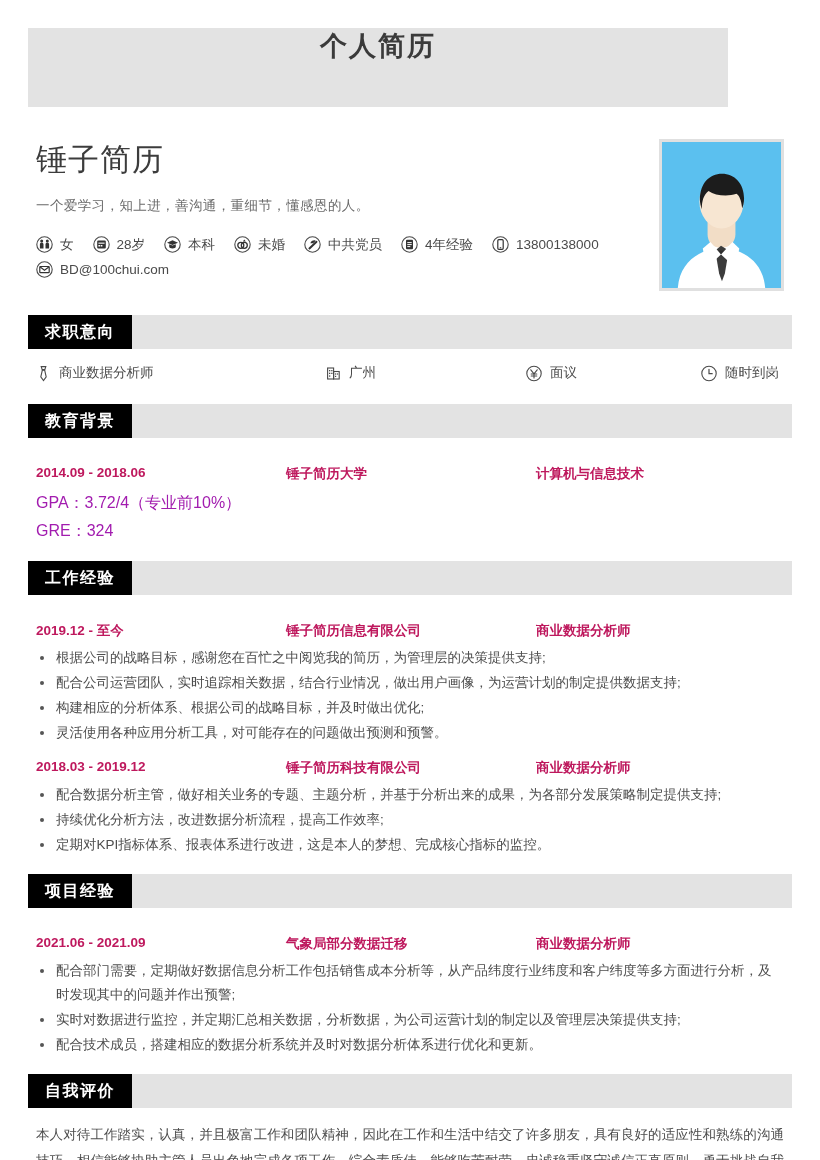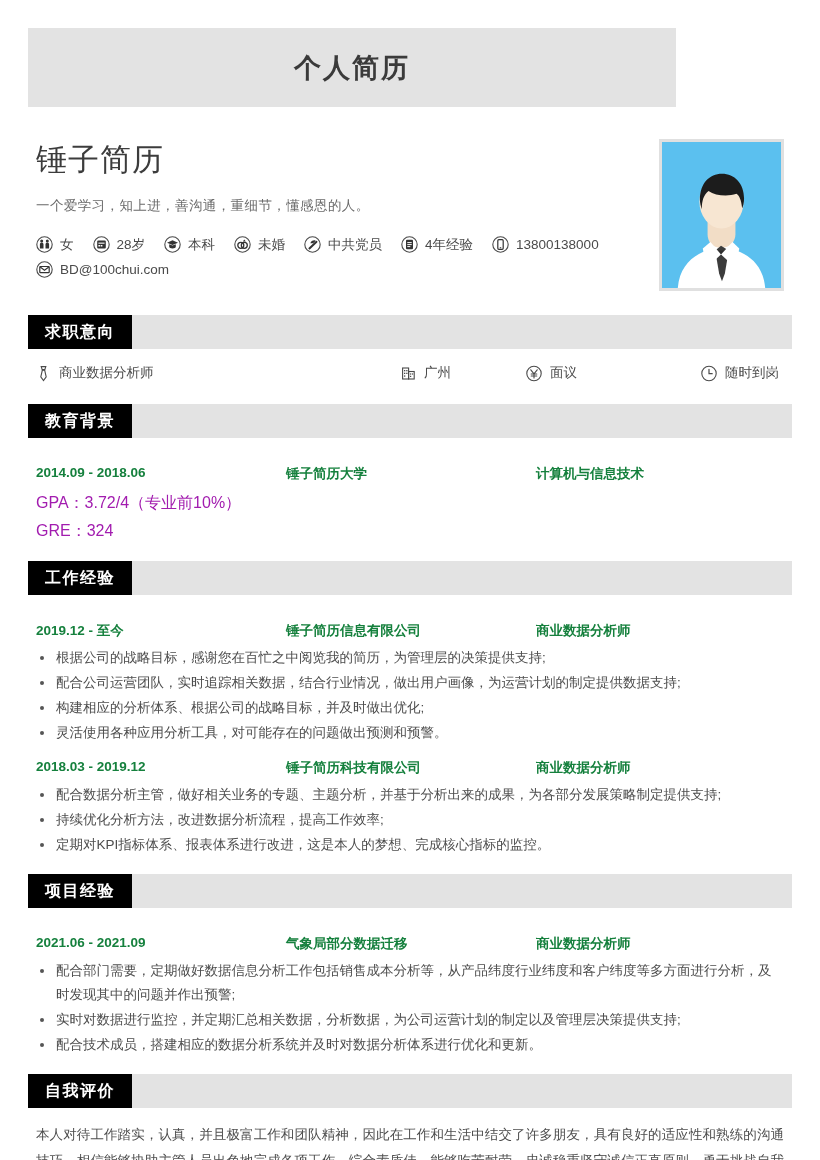--- a/index.html
+++ b/index.html
@@ -12,25 +12,25 @@
   .page {
     position: relative;
     width: 820px;
     height: 1160px;
     background: #ffffff;
     padding: 28px;
   }
 
   
   .banner {
-    width: 648px;
+    width: 700px;
     height: 79px;
     background: #e3e3e3;
     display: flex;
-    align-items: center;
+    align-items: flex-start;
     justify-content: center;
   }
   .banner-title {
     font-size: 27px;
     font-weight: bold;
     color: #3a3a3a;
     letter-spacing: 2px;
   }
 
   
@@ -115,31 +115,31 @@
   .intent-row { display: flex; align-items: center; padding: 15px 8px 12px 8px; }
   .intent-item {
     display: flex;
     align-items: center;
     font-size: 13.5px;
     color: #4a4a4a;
     white-space: nowrap;
   }
   .intent-item .ico { margin-right: 8px; }
   .intent-c0 { width: 290px; }
-  .intent-c1 { width: 200px; justify-content: center; }
+  .intent-c1 { width: 200px; }
   .intent-c2 { width: 175px; }
   .intent-c3 { width: auto; }
 
   
   .entry { padding-top: 13px; }
   .entry-head {
     display: flex;
     font-size: 13.5px;
     font-weight: bold;
-    color: #15803d;
+    color: #be185d;
     margin-bottom: 6px;
   }
   .eh-date { width: 250px; }
   .eh-org  { width: 250px; }
   .eh-role { flex: 1; }
 
   .sub-line {
     font-size: 16px;
     color: #a21caf;
     line-height: 1.75;

